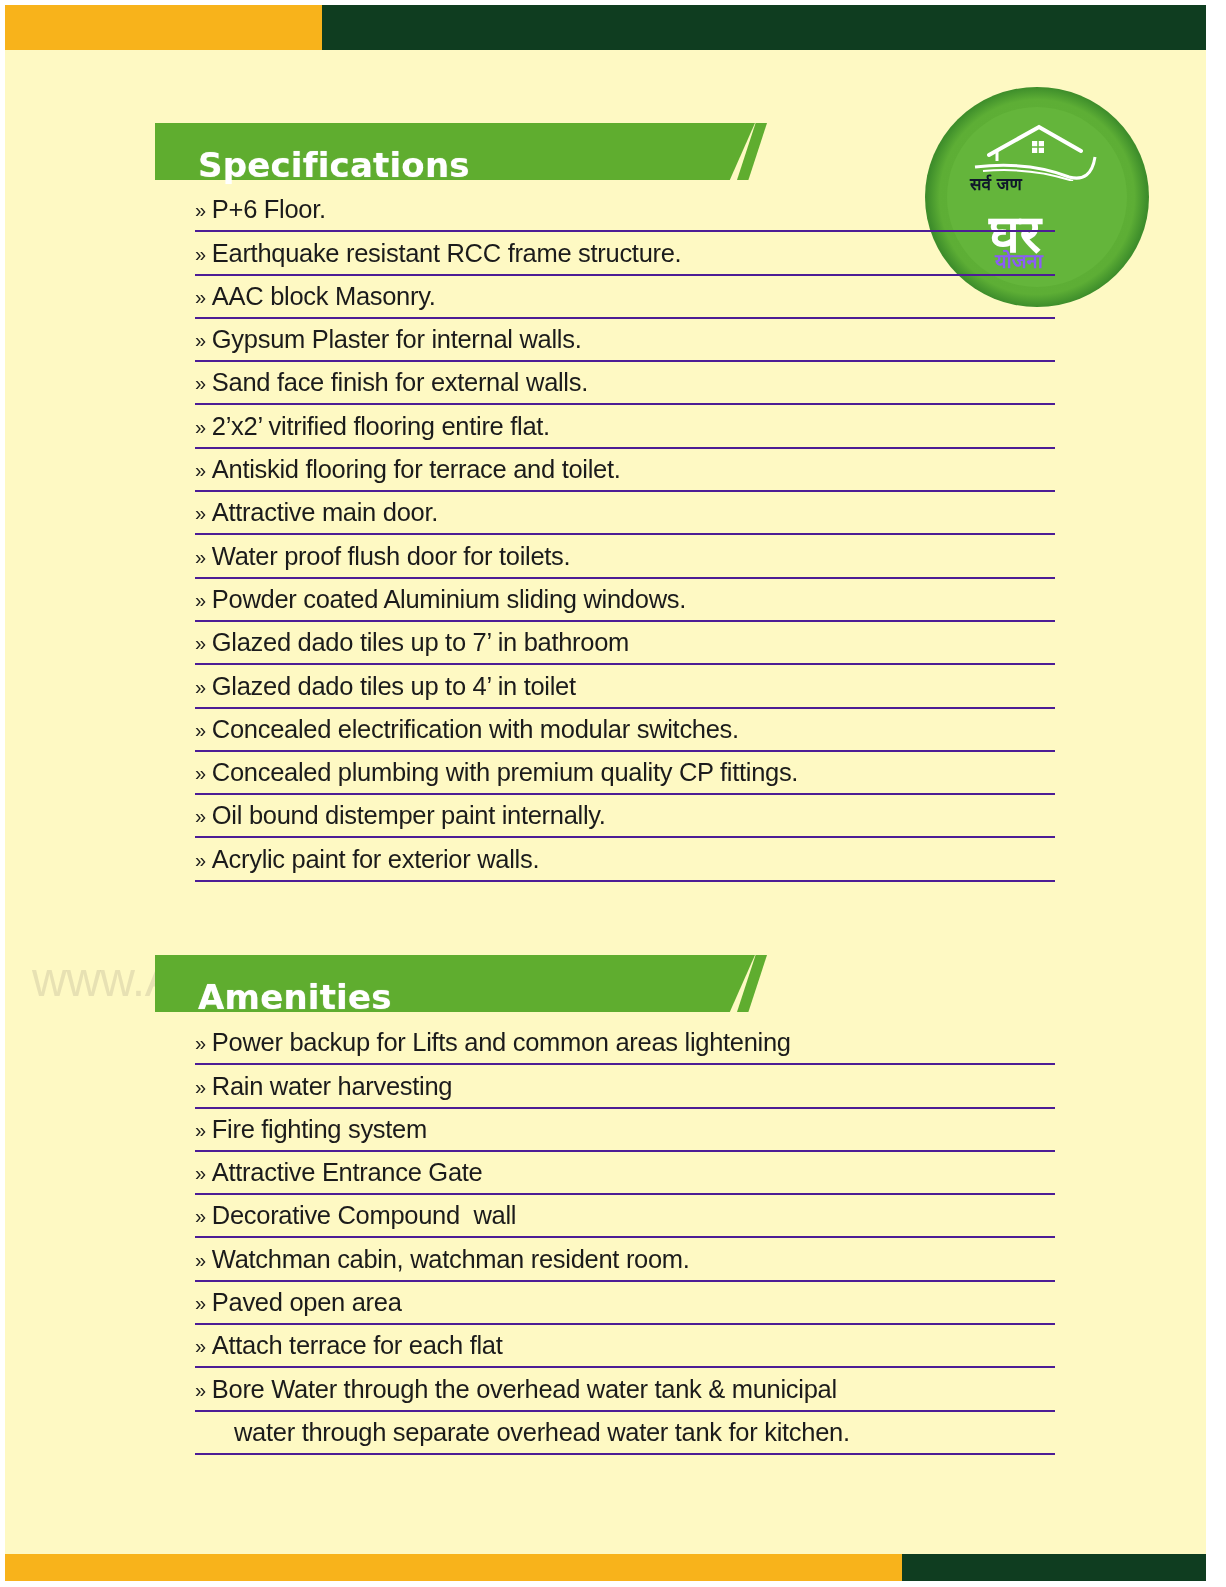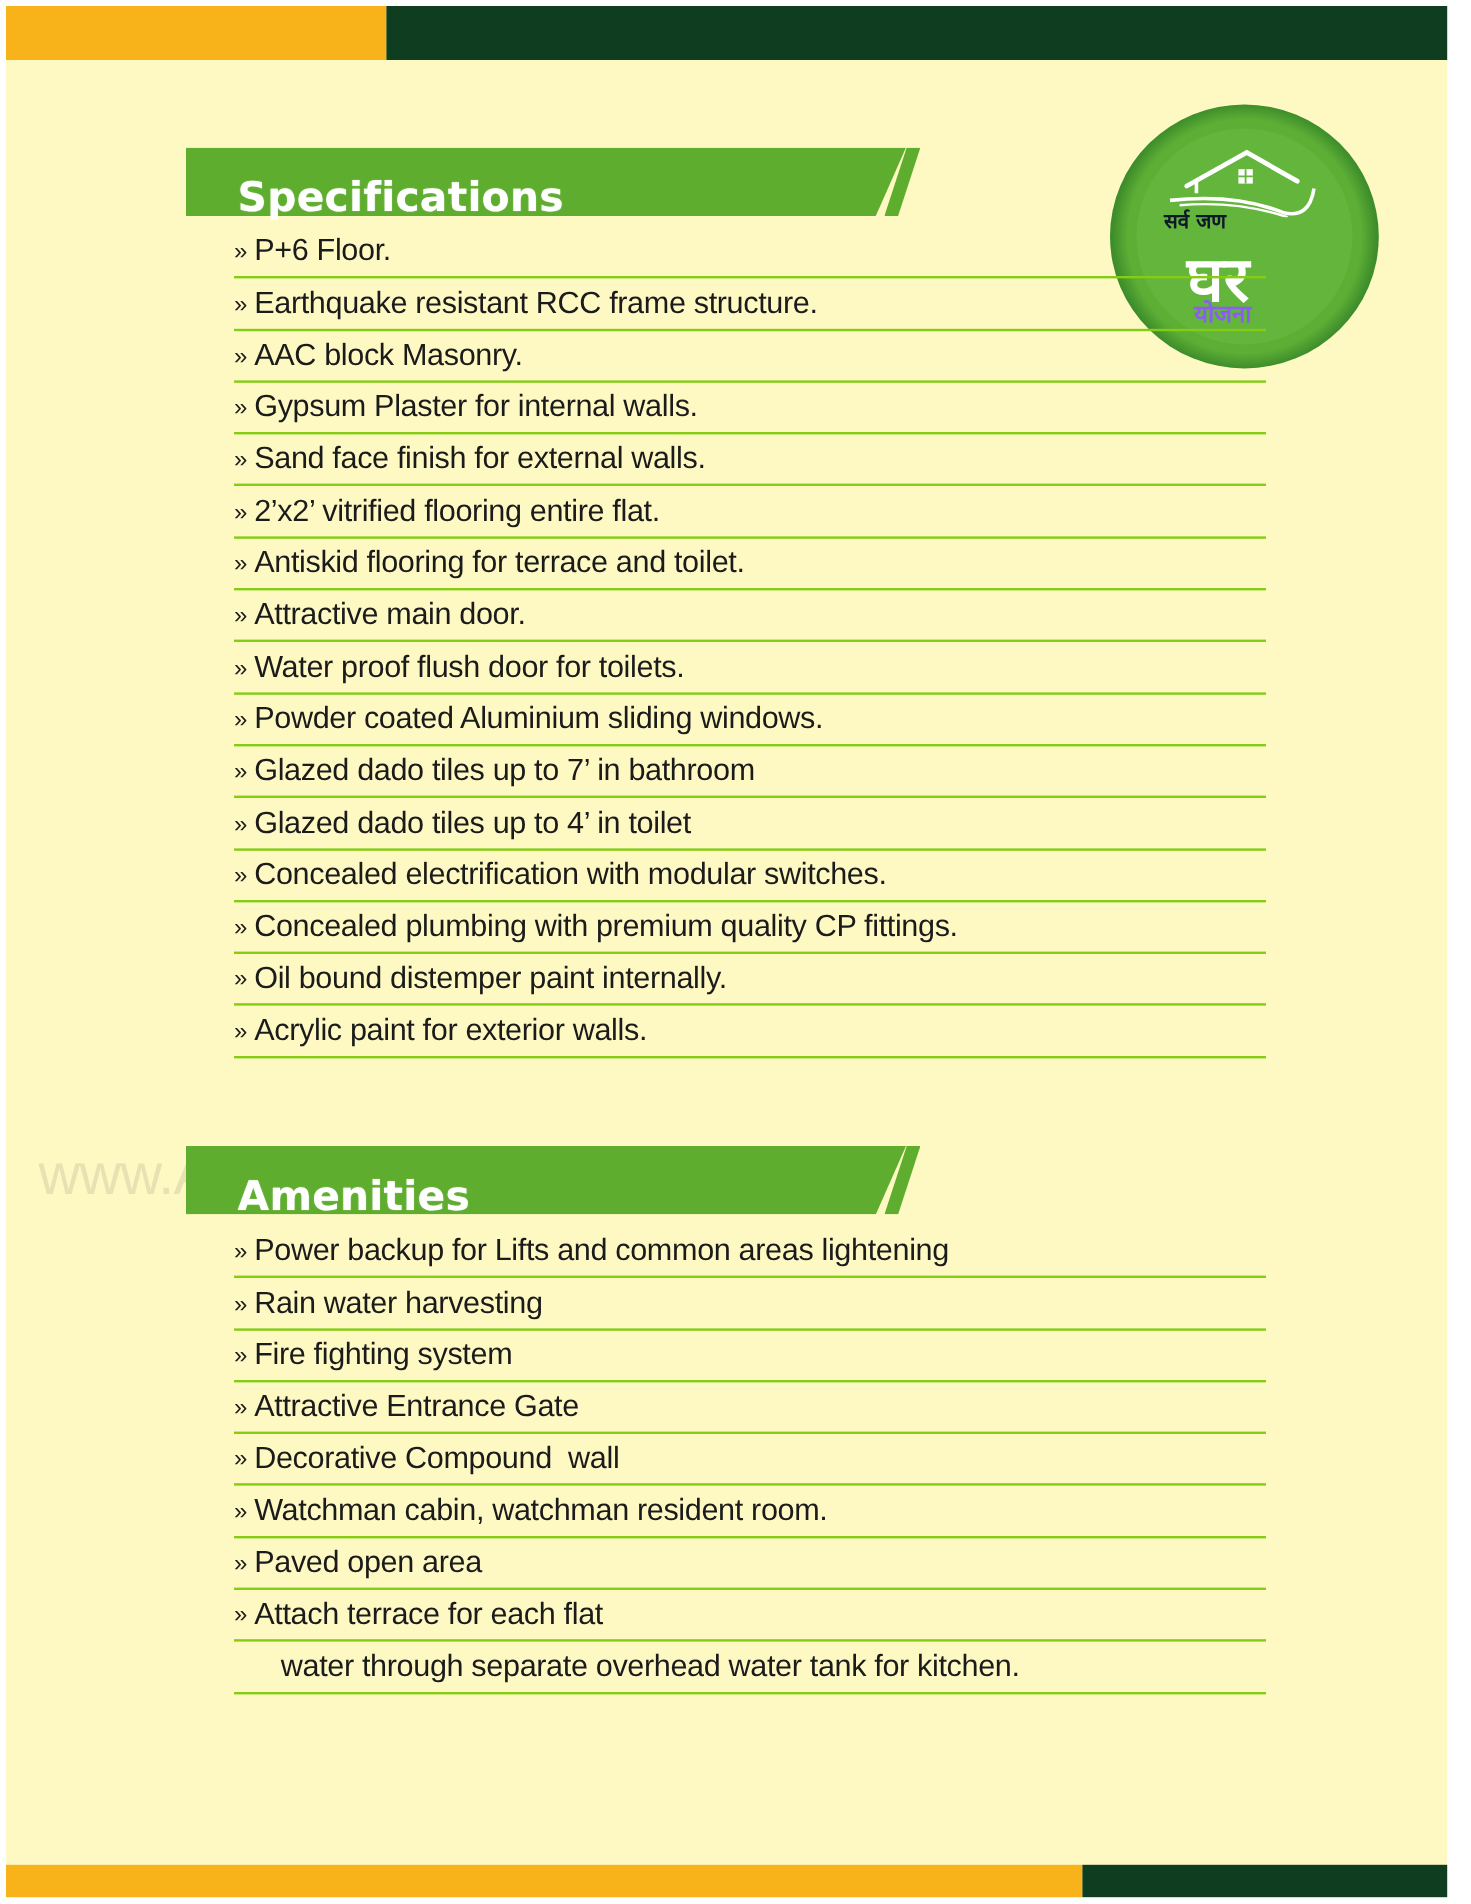--- a/index.html
+++ b/index.html
@@ -34,21 +34,21 @@
   .section-head .title {
     position: absolute; left: 43px; top: 22px;
     color: #ffffff; font-weight: bold; font-size: 34px; letter-spacing: 0.2px;
     font-family: "DejaVu Sans", sans-serif;
     text-shadow: 0 0 1px rgba(255,255,255,0.6);
   }
 
   .list { position: absolute; left: 195px; width: 860px; margin: 0; padding: 0; list-style: none; }
   .list li {
     height: 43.3px; box-sizing: border-box;
-    border-bottom: 2px solid #84cc16;
+    border-bottom: 2px solid #4c1d95;
     position: relative;
   }
   .list li .txt {
     position: absolute; left: 0; bottom: 6px;
     font-size: 25.5px; color: #1b1b1b; white-space: nowrap;
     font-family: "Liberation Sans", sans-serif;
     letter-spacing: -0.3px;
   }
   .list li .bullet { margin-right: 6px; font-size: 20px; vertical-align: 1px; }
   .list li.cont .txt { left: 19px; margin-left: 20px; }
@@ -193,19 +193,22 @@
     </li>
   <li>
       <span class="txt"><span class="bullet">»</span><span>Watchman cabin, watchman resident room.</span></span>
     </li>
   <li>
       <span class="txt"><span class="bullet">»</span><span>Paved open area</span></span>
     </li>
   <li>
       <span class="txt"><span class="bullet">»</span><span>Attach terrace for each flat</span></span>
     </li>
+  <li>
+      <span class="txt"><span class="bullet">»</span><span>Bore Water through the overhead water tank &amp; municipal</span></span>
+    </li>
   <li class="cont">
       <span class="txt">water through separate overhead water tank for kitchen.</span>
     </li>
 </ul>
 
 <div class="bar bot-orange"></div>
 <div class="bar bot-green"></div>
 
 </body></html>

